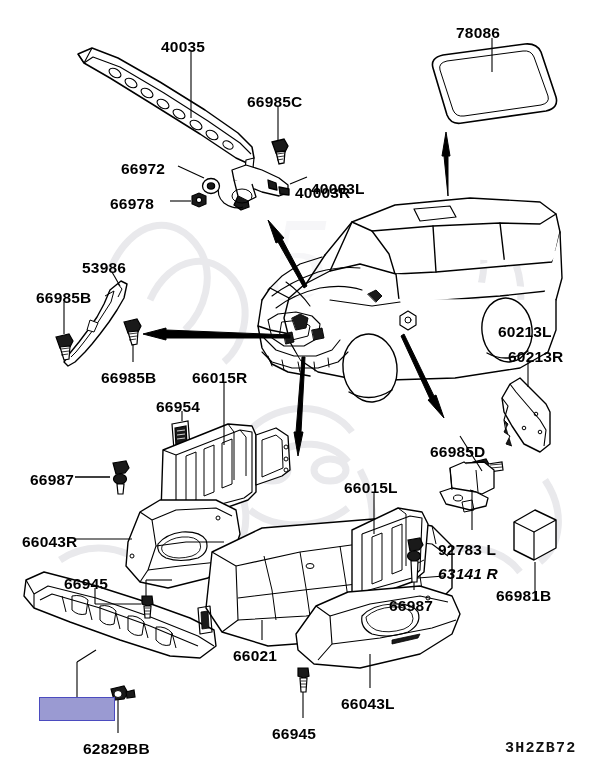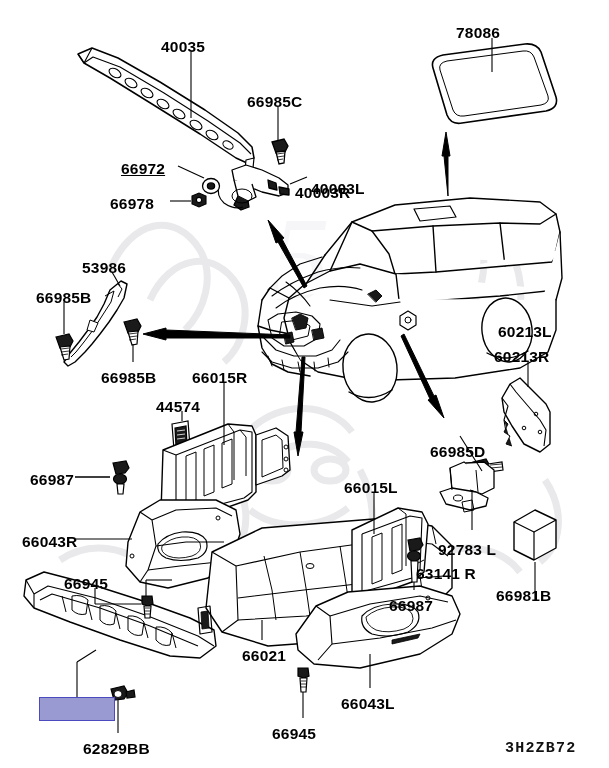--- a/index.html
+++ b/index.html
@@ -398,38 +398,38 @@
     <line x1="118" y1="733" x2="118" y2="700"></line>
   </g>
 
 </svg>
 
 <div class="hl" style="left:39px;top:697px;width:76px;height:24px;"></div>
 
 <div class="lbl" style="left:161px;top:37px;text-align:center;">40035</div>
 <div class="lbl" style="left:456px;top:23px;">78086</div>
 <div class="lbl" style="left:247px;top:92px;">66985C</div>
-<div class="lbl" style="left:121px;top:159px;text-decoration:underline;">66972</div>
+<div class="lbl" style="left:121px;top:159px;">66972</div>
 <div class="lbl" style="left:311px;top:162px;margin-top:17px;">40003L</div>
 <div class="lbl" style="left:295px;top:183px;">40003R</div>
 <div class="lbl" style="left:110px;top:194px;">66978</div>
 <div class="lbl" style="left:82px;top:258px;">53986</div>
 <div class="lbl" style="left:36px;top:288px;">66985B</div>
 <div class="lbl" style="left:101px;top:368px;">66985B</div>
 <div class="lbl" style="left:498px;top:322px;">60213L</div>
-<div class="lbl" style="left:494px;top:347px;">60213R</div>
+<div class="lbl" style="left:508px;top:347px;">60213R</div>
 <div class="lbl" style="left:192px;top:368px;">66015R</div>
-<div class="lbl" style="left:156px;top:397px;">44574</div>
+<div class="lbl" style="left:156px;top:397px;">66954</div>
 <div class="lbl" style="left:430px;top:442px;">66985D</div>
 <div class="lbl" style="left:30px;top:470px;">66987</div>
 <div class="lbl" style="left:344px;top:478px;">66015L</div>
 <div class="lbl" style="left:22px;top:532px;">66043R</div>
 <div class="lbl" style="left:438px;top:540px;">92783 L</div>
-<div class="lbl" style="left:416px;top:564px;">63141 R</div>
+<div class="lbl" style="left:438px;top:564px;font-style:italic;">63141 R</div>
 <div class="lbl" style="left:64px;top:574px;">66945</div>
 <div class="lbl" style="left:496px;top:586px;">66981B</div>
 <div class="lbl" style="left:389px;top:596px;">66987</div>
-<div class="lbl" style="left:242px;top:646px;">66021</div>
+<div class="lbl" style="left:233px;top:646px;">66021</div>
 <div class="lbl" style="left:341px;top:694px;">66043L</div>
 <div class="lbl" style="left:272px;top:724px;">66945</div>
 <div class="lbl" style="left:83px;top:739px;">62829BB</div>
 
 <div class="partcode" style="left:505px;top:740px;">3H2ZB72</div>
 
 </body></html>

